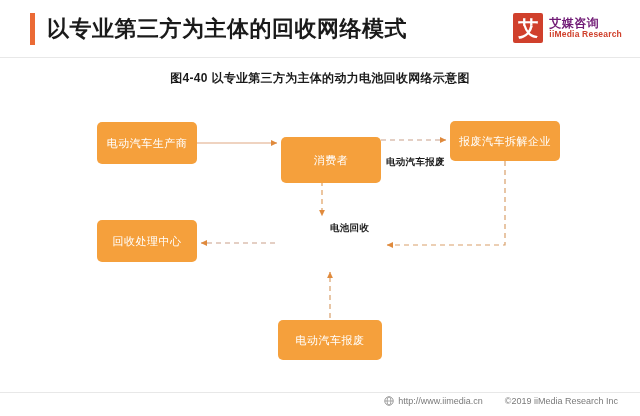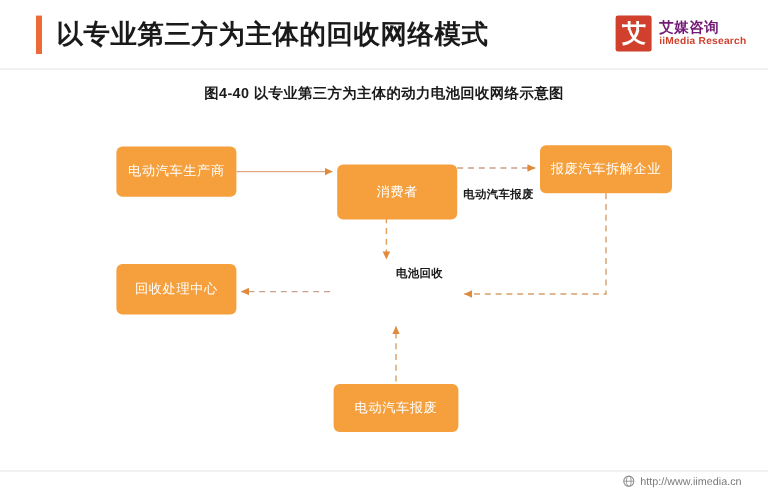--- a/index.html
+++ b/index.html
@@ -151,15 +151,16 @@
   <div class="footer-rule"></div>
   <div class="footer">
     <div class="footer-url">
       <svg class="globe" width="10" height="10" viewBox="0 0 10 10">
         <circle cx="5" cy="5" r="4.2" fill="none" stroke="#8a8a8a" stroke-width="0.9"></circle>
         <ellipse cx="5" cy="5" rx="1.9" ry="4.2" fill="none" stroke="#8a8a8a" stroke-width="0.7"></ellipse>
         <line x1="0.9" y1="5" x2="9.1" y2="5" stroke="#8a8a8a" stroke-width="0.7"></line>
       </svg>
       <span>http://www.iimedia.cn</span>
     </div>
+    <div>©2019  iiMedia Research  Inc</div>
   </div>
 
 </div>
 
 </body></html>

